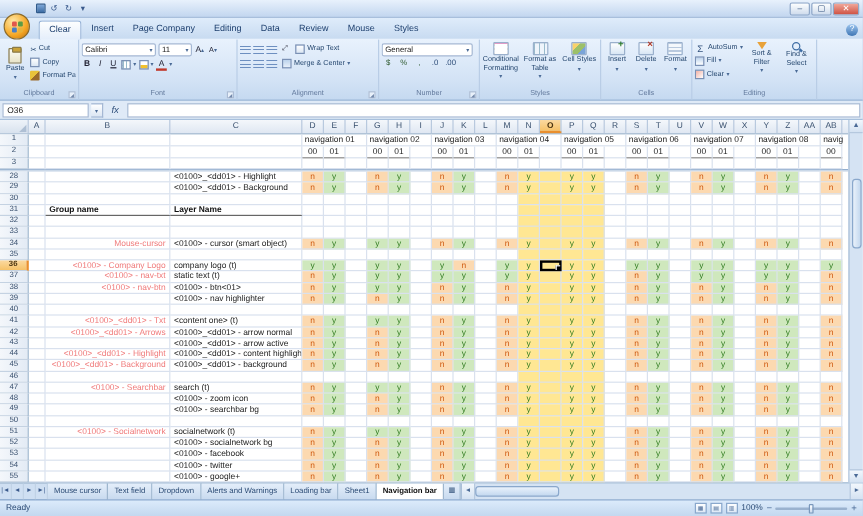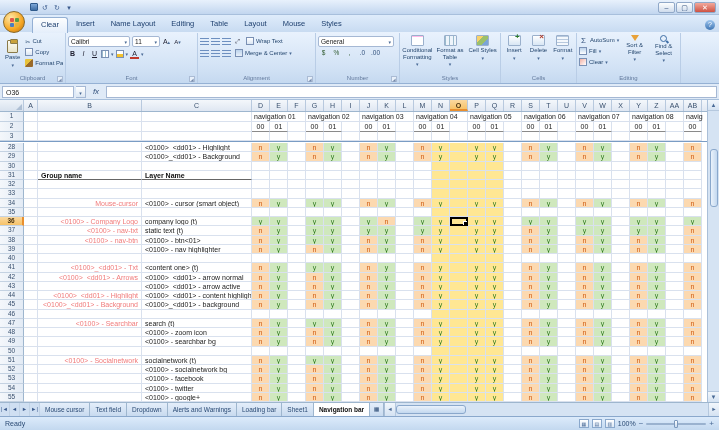--- a/index.html
+++ b/index.html
@@ -130,24 +130,24 @@
     <span class="oflower">
       <i style="background:#e2574c"></i>
         <i style="background:#5b9b45"></i>
         <i style="background:#4a7ec2"></i>
         <i style="background:#e8b23a"></i>
     </span>
   </div>
   <div class="rtabs" id="rtabs">
       <div class="rtab active">Clear</div>
       <div class="rtab">Insert</div>
-      <div class="rtab">Name Layout</div>
+      <div class="rtab">Page Company</div>
       <div class="rtab">Editing</div>
-      <div class="rtab">Table</div>
-      <div class="rtab">Layout</div>
+      <div class="rtab">Data</div>
+      <div class="rtab">Review</div>
       <div class="rtab">Mouse</div>
       <div class="rtab">Styles</div>
     </div>
   <div class="helpdot">?</div>
 </div>
 
 <div class="ribbon">
 
   <div class="rgroup" style="width:66px">
     <div class="rgc">

